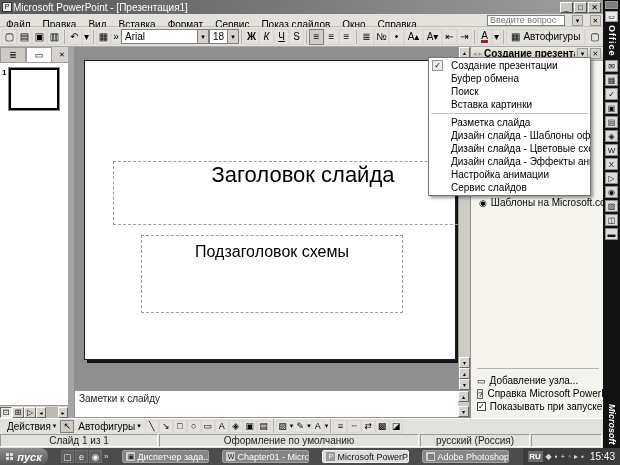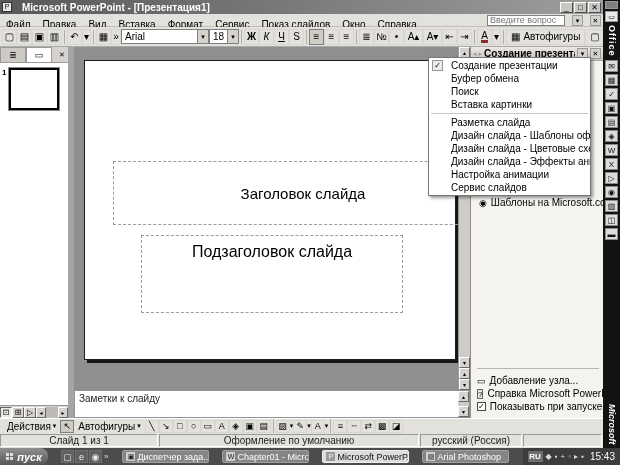--- a/index.html
+++ b/index.html
@@ -4,21 +4,21 @@
 <style>
   html,body{margin:0;padding:0;background:#666;}
   .screen{position:relative;width:620px;height:465px;background:#d6d3ce;overflow:hidden;
           font-family:"Liberation Sans",sans-serif;font-size:10px;color:#000;}
   .screen *{box-sizing:border-box;}
 
   
   .titlebar{position:absolute;left:0;top:0;width:603px;height:14px;
             background:linear-gradient(90deg,#585858,#9e9e9e);display:flex;align-items:center;padding:0 2px;}
   .appico{width:10px;height:10px;background:#e8e8e8;border:1px solid #333;font-size:7px;line-height:8px;text-align:center;}
-  .tb-title{color:#fff;font-weight:bold;font-size:10px;margin-left:10px;flex:1;white-space:nowrap;overflow:hidden;}
+  .tb-title{color:#fff;font-weight:normal;font-size:10px;margin-left:1px;flex:1;white-space:nowrap;overflow:hidden;}
   .winbtn{width:13px;height:11px;background:#cac7c2;border:1px solid #fff;border-right-color:#4e4e4e;border-bottom-color:#4e4e4e;
           font-size:8px;line-height:9px;text-align:center;margin-left:1px;}
 
   
   .menubar{position:absolute;left:0;top:14px;width:603px;height:13px;background:#e3e1dc;display:flex;align-items:center;border-bottom:1px solid #c2bfba;}
   .menu-item{padding:4px 6px;height:13px;line-height:13px;white-space:nowrap;}
   .qwrap{margin-left:auto;display:flex;align-items:center;gap:7px;padding-right:2px;}
   .qinput{width:78px;height:11px;font-size:9px;border:1px solid #7f7f7f;padding:0 2px;font-family:"Liberation Sans",sans-serif;}
   .smbtn{width:11px;height:11px;font-size:7px;line-height:10px;text-align:center;background:#d6d3ce;border:1px solid #9b9b9b;}
 
@@ -46,21 +46,21 @@
   .viewrow{position:absolute;left:0;bottom:0;width:68px;height:13px;display:flex;align-items:center;background:#d6d3ce;border-top:1px solid #999;}
   .vbtn{width:12px;height:11px;font-size:8px;line-height:10px;text-align:center;border:1px solid #fff;border-right-color:#666;border-bottom-color:#666;background:#d6d3ce;}
   .vbtn.pressed{border-color:#666 #fff #fff #666;background:#e9e7e2;}
   .hs-arrow{width:10px;height:11px;font-size:6px;line-height:10px;text-align:center;background:#d6d3ce;border:1px solid #fff;border-right-color:#666;border-bottom-color:#666;}
   .hs-track{flex:1;height:11px;background:#bdbab5;}
 
   
   .workspace{position:absolute;left:74px;top:47px;width:396px;height:343px;background:#8f8f8f;overflow:hidden;}
   .slide{position:absolute;left:10px;top:13px;width:372px;height:300px;background:#fff;border:1px solid #1d1d1d;box-shadow:3px 3px 0 #151515;}
   .ph{position:absolute;border:1px dashed #9c9c9c;text-align:center;}
-  .ph-title{left:28px;top:100px;width:380px;height:64px;font-size:15px;display:flex;align-items:center;justify-content:center;}
+  .ph-title{left:28px;top:100px;width:380px;height:64px;font-size:22px;display:flex;justify-content:center;}
   .ph-sub{left:56px;top:174px;width:262px;height:78px;font-size:16px;padding-top:7px;}
   .vscroll{position:absolute;right:0;top:0;width:12px;height:100%;background:#cfccc6;border-left:1px solid #999;display:flex;flex-direction:column;align-items:stretch;}
   .sbtn{height:11px;font-size:6px;line-height:10px;text-align:center;background:#d6d3ce;border:1px solid #fff;border-right-color:#666;border-bottom-color:#666;}
   .sthumb{height:46px;background:#e7e5e0;border:1px solid #fff;border-right-color:#666;border-bottom-color:#666;}
   .strack{flex:1;}
 
   
   .notes{position:absolute;left:74px;top:390px;width:396px;height:28px;background:#fff;border:1px solid #919191;}
   .notes-text{padding:2px 4px;color:#222;}
   .notes-scroll{position:absolute;right:0;top:0;width:11px;height:100%;background:#cfccc6;display:flex;flex-direction:column;justify-content:space-between;}
@@ -229,21 +229,21 @@
       <div class="hs-arrow">▸</div>
     </div>
   </div>
 
   <div class="workspace">
     <div class="slide">
       <div class="ph ph-title">
         <span>Заголовок слайда</span>
       </div>
       <div class="ph ph-sub">
-        <span>Подзаголовок слайда</span>
+        <span>Подзаголовок схемы</span>
       </div>
     </div>
     <div class="vscroll">
       <div class="sbtn">▴</div>
       <div class="sthumb"></div>
       <div class="strack"></div>
       <div class="sbtn">▾</div>
       <div class="sbtn">▴</div>
       <div class="sbtn">▾</div>
     </div>
@@ -333,21 +333,21 @@
     <div class="db-ico">≡</div>
     <div class="db-ico">┄</div>
     <div class="db-ico">⇄</div>
     <div class="db-ico">▩</div>
     <div class="db-ico">◪</div>
   </div>
 
   <div class="statusbar">
     <div class="sb-cell" style="width:158px">Слайд 1 из 1</div>
     <div class="sb-cell" style="width:260px">Оформление по умолчанию</div>
-    <div class="sb-cell" style="width:102px">русский (Россия)</div>
+    <div class="sb-cell" style="width:110px">русский (Россия)</div>
     <div class="sb-cell" style="flex:1"></div>
   </div>
 
   <div class="taskbar">
     <div class="start">
       <span class="flag">
           <span></span>
           <span></span>
           <span></span>
           <span></span>
@@ -367,21 +367,21 @@
     <div class="task">
       <span class="tico">W</span>
       <span>Chapter01 - Micro...</span>
     </div>
     <div class="task active">
       <span class="tico">P</span>
       <span>Microsoft PowerP...</span>
     </div>
     <div class="task">
       <span class="tico">▨</span>
-      <span>Arial Photoshop</span>
+      <span>Adobe Photoshop</span>
     </div>
     <div class="tray">
       <span class="lang">RU</span>
       <span class="tray-ico">◆</span>
       <span class="tray-ico">▪</span>
       <span class="tray-ico">+</span>
       <span class="tray-ico">◦</span>
       <span class="tray-ico">▸</span>
       <span class="tray-ico">▪</span>
       <span class="clock">15:43</span>

